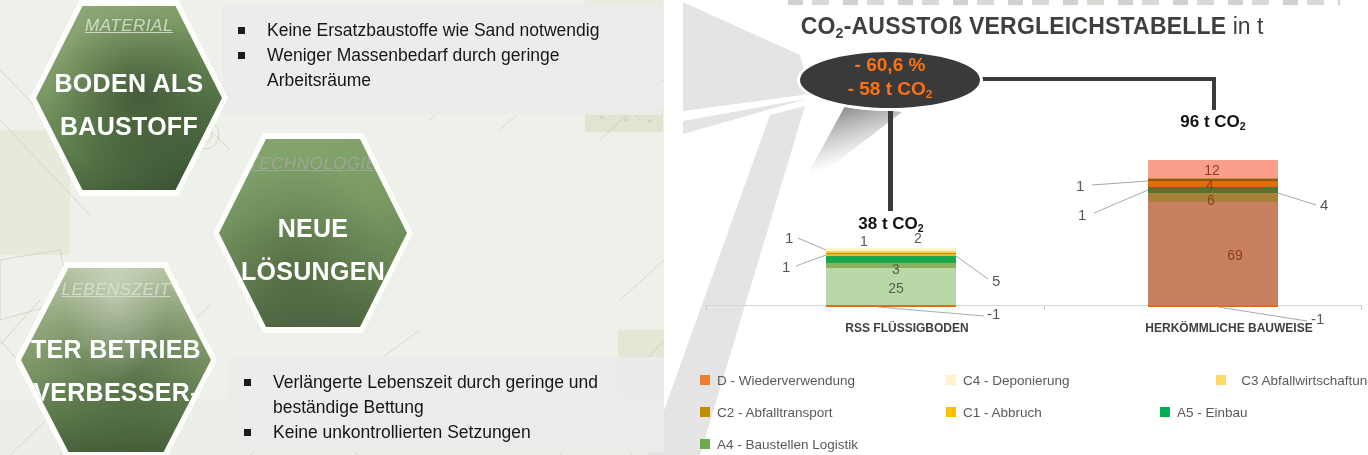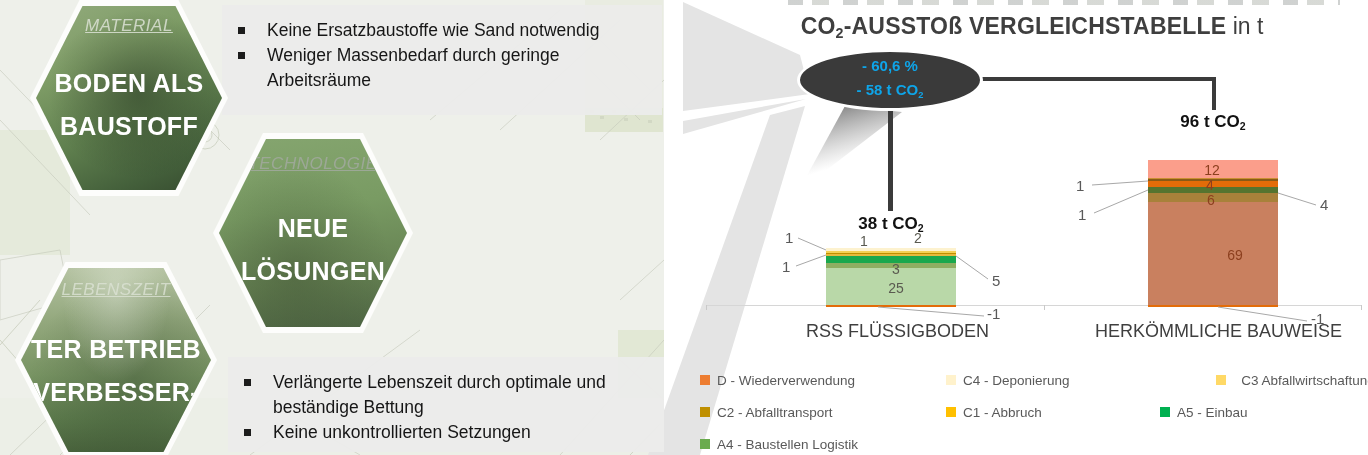--- a/index.html
+++ b/index.html
@@ -27,30 +27,30 @@
      background:repeating-linear-gradient(90deg,#a9adab 0 15px,transparent 15px 24px,#b7bbb4 24px 41px,transparent 41px 55px);}
   .chart-title{position:absolute;left:700px;top:13px;width:664px;text-align:center;
      font-size:23px;color:#3f3f3f;z-index:5;}
   .chart-title b{letter-spacing:.2px;}
   sub.s2{font-size:.62em;vertical-align:-.28em;}
   .overlay-svg{position:absolute;left:0;top:0;z-index:1;pointer-events:none;}
   .leader-svg{position:absolute;left:0;top:0;z-index:3;pointer-events:none;}
   .ellipse{position:absolute;left:797px;top:49px;width:186px;height:62px;background:#3a3a3a;
      border:3px solid #fff;border-radius:50%;z-index:5;box-sizing:border-box;
      display:flex;flex-direction:column;justify-content:center;align-items:center;}
-  .ellipse div{color:#0ea5e9;font-weight:bold;font-size:15px;line-height:24px;}
+  .ellipse div{color:#f97316;font-weight:bold;font-size:19px;line-height:24px;}
   .conn{position:absolute;background:#3b3b3b;z-index:4;}
   .total-label{position:absolute;font-size:17px;font-weight:bold;color:#111;z-index:5;white-space:nowrap;}
   .bar{position:absolute;width:130px;display:flex;flex-direction:column-reverse;z-index:2;}
   .bar .seg{width:100%;}
   .negseg{position:absolute;left:0;top:100%;width:100%;z-index:2;}
   .axis{position:absolute;left:706px;top:305px;width:656px;height:1px;background:#d6d6d6;z-index:1;}
   .tick{position:absolute;top:305px;width:1px;height:5px;background:#c9c9c9;z-index:1;}
-  .cat-label{position:absolute;top:321px;font-size:18px;font-weight:normal;color:#3f3f3f;
-     text-align:center;z-index:4;white-space:nowrap;}
+  .cat-label{position:absolute;top:321px;font-size:12px;font-weight:bold;color:#3f3f3f;
+     text-align:center;z-index:4;white-space:nowrap;margin-left:16px;}
   .seg-label{position:absolute;font-size:14px;color:#5a5a50;z-index:4;transform:translate(-50%,-50%);white-space:nowrap;}
   .seg-label.red{color:#8c3f1e;}
   .ext-label{position:absolute;font-size:15px;color:#595959;z-index:4;white-space:nowrap;}
   .legend-item{position:absolute;display:flex;align-items:flex-start;z-index:4;}
   .swatch{flex:0 0 auto;width:10px;height:10px;margin:3px 7px 0 0;}
   .legend-text{font-size:13.5px;color:#595959;line-height:17px;}
   .narrow{width:150px;}
 </style>
 </head>
 <body>
@@ -96,21 +96,21 @@
       <div class="bullet-row">
         <span class="bq"></span>
         <span class="bt" style="width:300px;">Weniger Massenbedarf durch geringe Arbeitsräume</span>
       </div>
     </div>
 
 
     <div class="bullet-box" style="left:228px;top:357px;width:436px;height:95px;">
       <div class="bullet-row">
         <span class="bq"></span>
-        <span class="bt" style="width:355px;">Verlängerte Lebenszeit durch optimale und beständige Bettung</span>
+        <span class="bt" style="width:355px;">Verlängerte Lebenszeit durch geringe und beständige Bettung</span>
       </div>
       <div class="bullet-row">
         <span class="bq"></span>
         <span class="bt" style="width:355px;">Keine unkontrollierten Setzungen</span>
       </div>
     </div>
 
     <div class="hex-outer" style="left:30px;top:0px;width:198px;height:196px;">
       <div class="hex-inner" style="background:
              radial-gradient(ellipse at 55% 48%, rgba(35,50,30,0.5), rgba(0,0,0,0) 62%),

